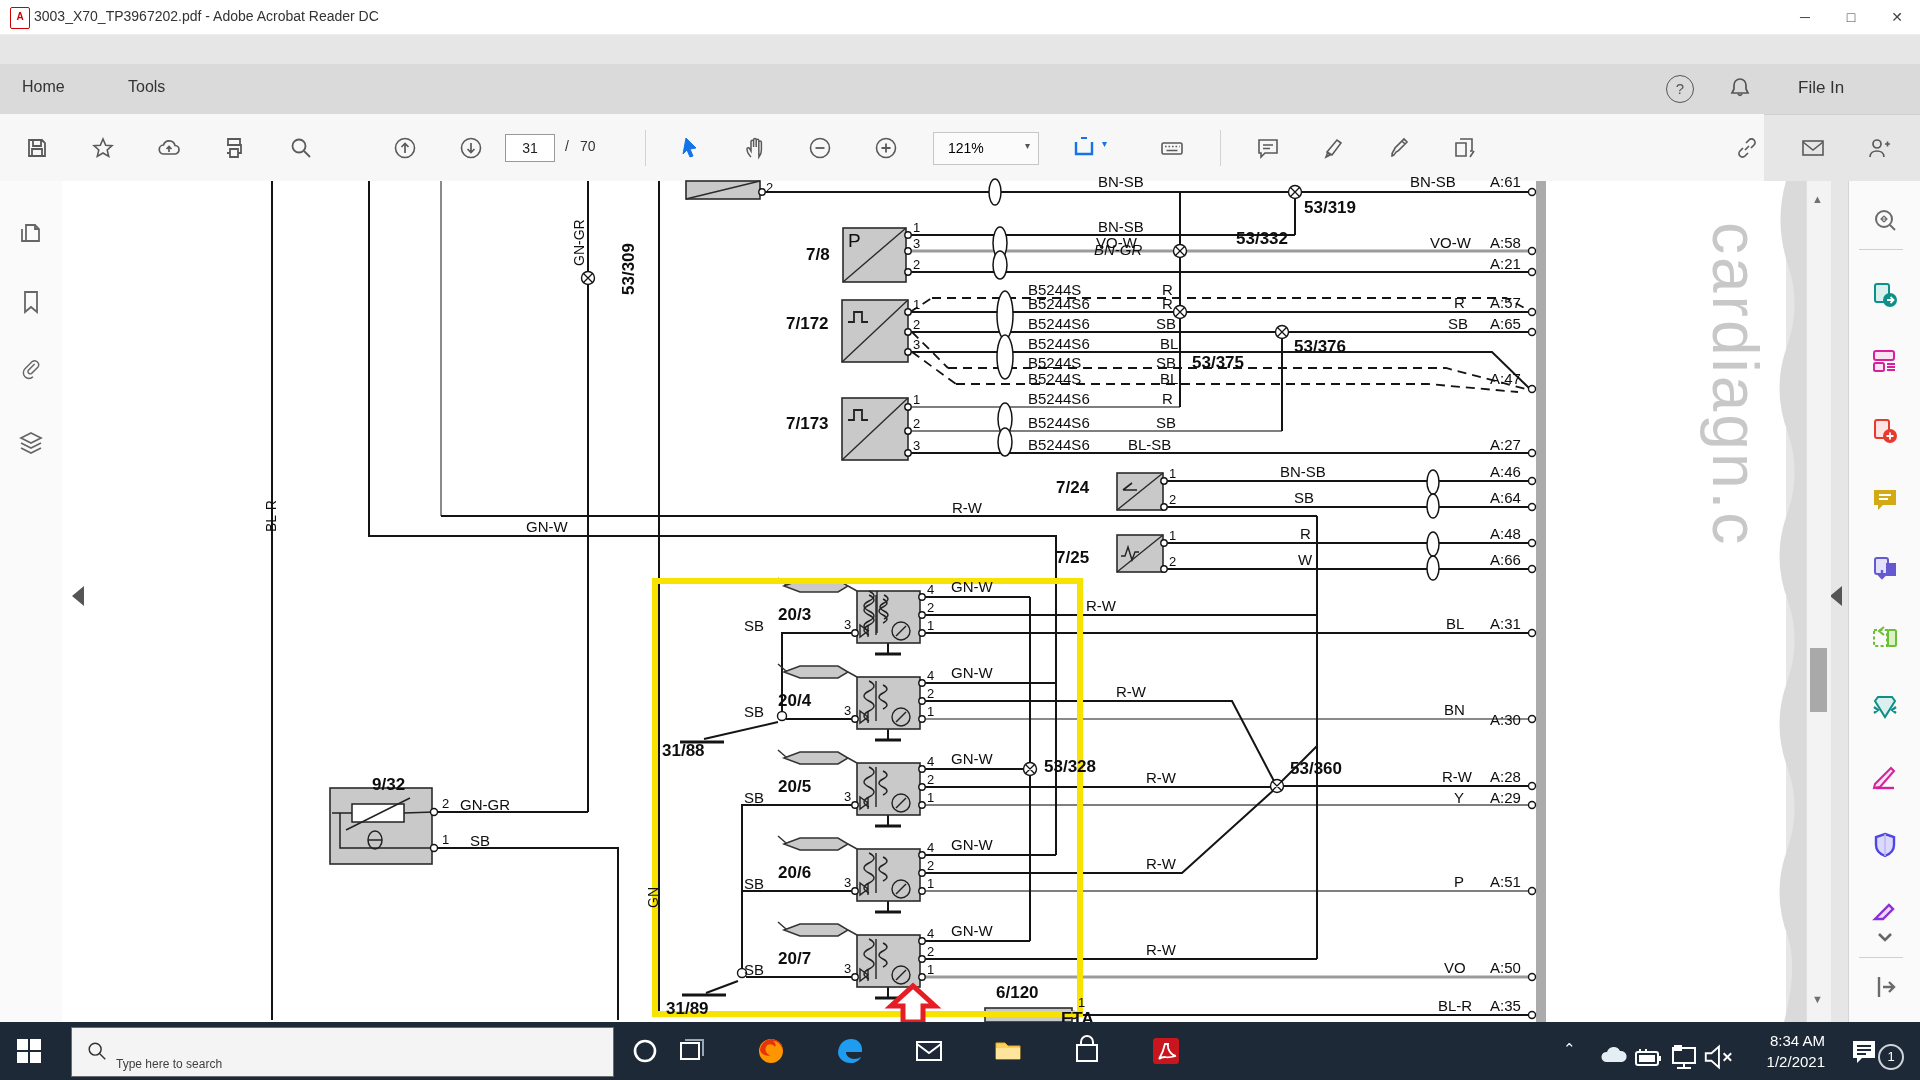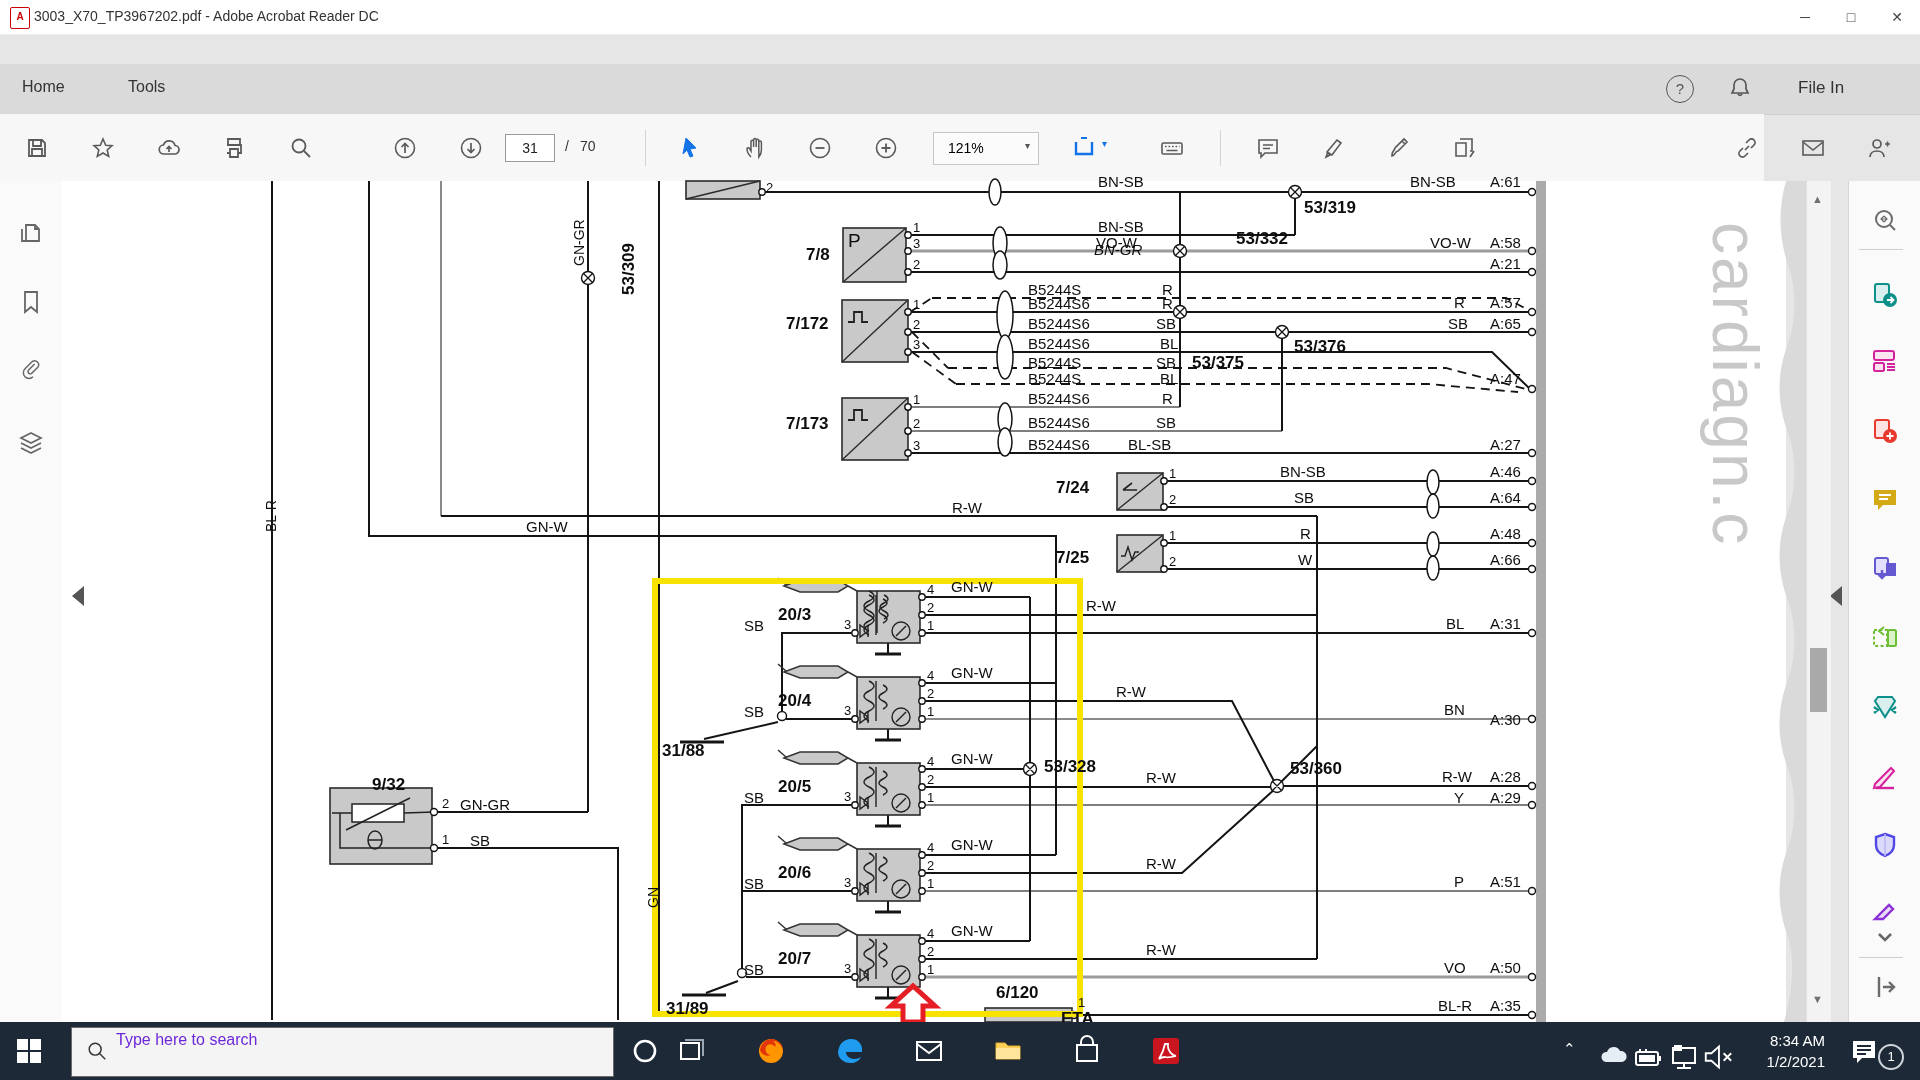--- a/index.html
+++ b/index.html
@@ -49,21 +49,21 @@
   .dl.g{font-size:19px;}
   .dl.v{font-size:14px;transform:rotate(-90deg);transform-origin:left top;}
   .dl.vb{font-size:17px;font-weight:bold;transform:rotate(-90deg);transform-origin:left top;}
   #watermark{position:absolute;left:1636px;top:41px;writing-mode:vertical-rl;font-size:64px;color:#c8c8c8;letter-spacing:3px;}
   #vscroll{position:absolute;left:1744px;top:0;width:24px;height:841px;background:#f3f3f3;border-left:1px solid #e0e0e0;}
   #vthumb{position:absolute;left:3px;top:467px;width:17px;height:64px;background:#a9a9a9;}
   .scar{position:absolute;left:5px;font-size:11px;color:#707070;}
   
   #taskbar{position:absolute;left:0;top:1022px;width:1920px;height:58px;background:#1d2936;}
   #searchbox{position:absolute;left:71px;top:5px;width:541px;height:48px;background:#f4f4f4;border:1px solid #6b6b6b;}
-  #searchbox .ph{position:absolute;left:44px;top:3px;font-size:16px;color:#6d28d9;}
+  #searchbox .ph{position:absolute;left:44px;top:29px;font-size:12px;color:#404040;}
   #searchbox .mg{position:absolute;left:14px;top:12px;}
   .tkic{position:absolute;top:13px;width:32px;height:32px;}
   .tray{position:absolute;top:18px;color:#fff;font-size:15px;}
   #clock{position:absolute;left:1733px;top:8px;width:92px;text-align:right;color:#fff;font-size:15px;line-height:21px;}
   #badge{position:absolute;left:1878px;top:1044px;width:22px;height:22px;border:2px solid #cfd4da;border-radius:50%;
     color:#fff;font-size:13px;text-align:center;line-height:21px;background:#1d2936;}
   svg{display:block;}
 </style>
 </head>
 <body>

